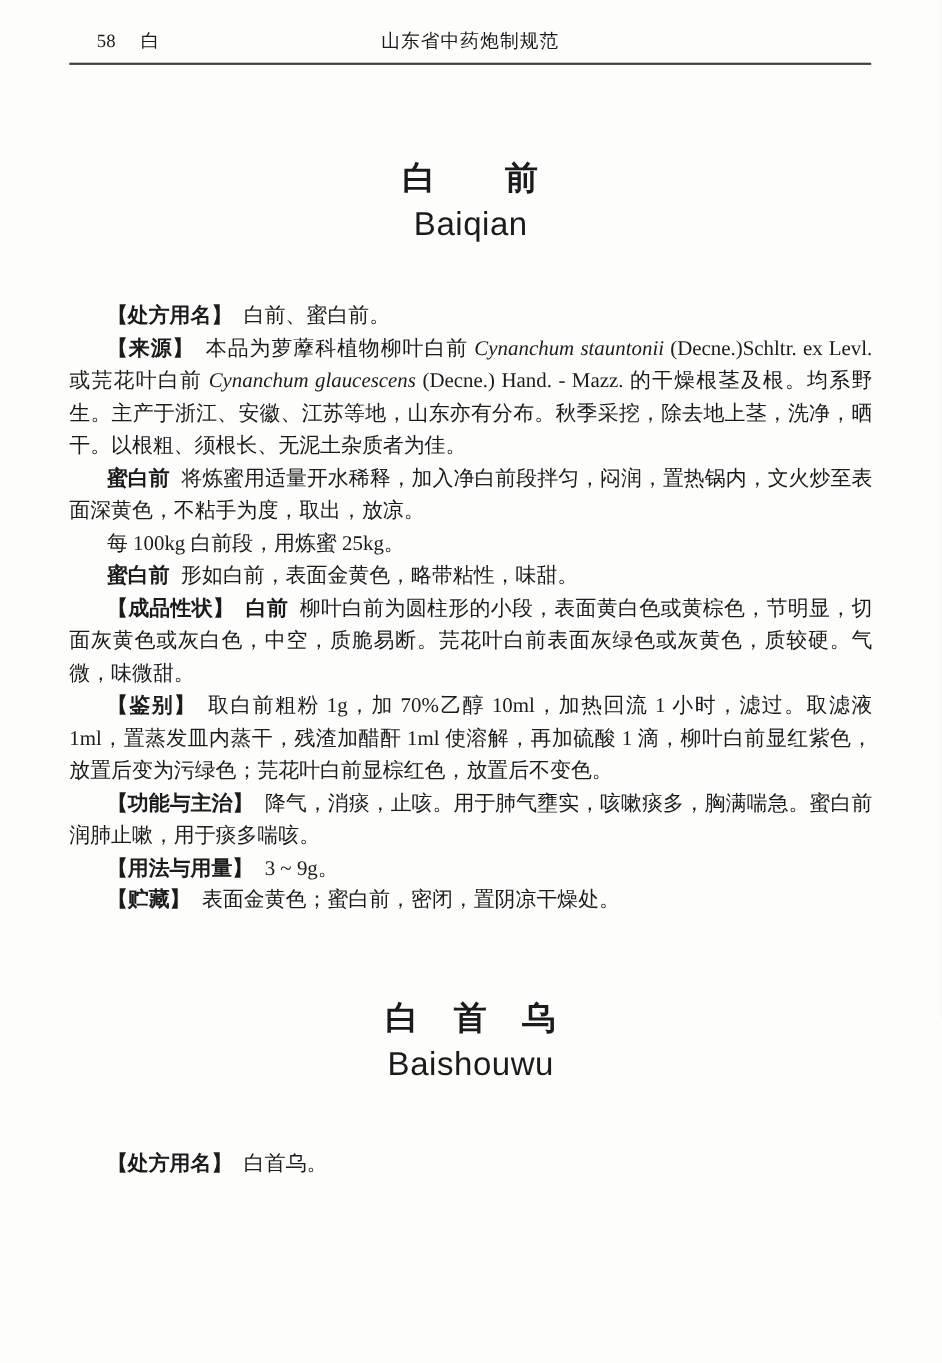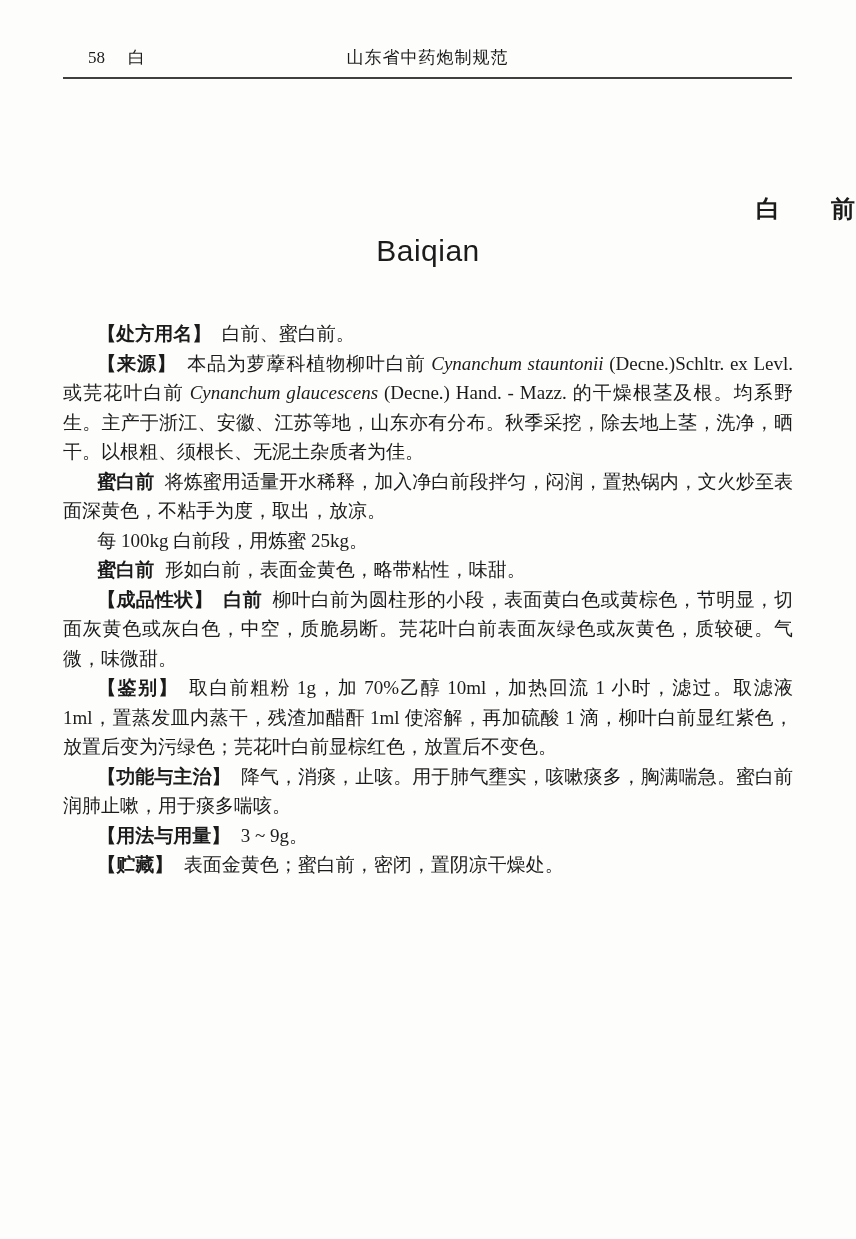--- a/index.html
+++ b/index.html
@@ -18,21 +18,21 @@
     height: 1239px;
     background: var(--paper);
     color: var(--ink);
     position: relative;
     overflow: hidden;
     font-family: "Liberation Serif", "DejaVu Serif", serif;
   }
   
   .header {
     margin: 0 64px 0 63px;
-    padding-top: 48px;
+    padding-top: 28px;
     padding-bottom: 9px;
     border-bottom: 2px solid var(--rule);
     position: relative;
     font-size: 17px;
     line-height: 20px;
   }
   .header-left {
     display: inline-flex;
     gap: 23px;
     padding-left: 25px;
@@ -41,23 +41,23 @@
     position: absolute;
     left: 0;
     right: 0;
     bottom: 9px;
     text-align: center;
     letter-spacing: 1px;
     margin-top: 32px;
   }
   
   .entry-title {
-    margin: 112px 0 0;
-    text-align: right;
-    font-size: 24px;
+    margin: 86px 0 0;
+    text-align: center;
+    font-size: 30px;
     line-height: 36px;
     font-weight: 700;
     font-family: "Liberation Sans", "DejaVu Sans", sans-serif;
     letter-spacing: 1px;
   }
   .entry + .entry .entry-title {
     margin-top: 74px;
   }
   .entry-pinyin {
     margin-top: 10px;
@@ -113,14 +113,21 @@
         <p class="para"><span class="seg">每 100kg 白前段，用炼蜜 25kg。</span></p>
         <p class="para"><span class="seg seg-label">蜜白前</span><span class="seg">形如白前，表面金黄色，略带粘性，味甜。</span></p>
         <p class="para"><span class="seg seg-label">【成品性状】</span><span class="seg seg-label">白前</span><span class="seg">柳叶白前为圆柱形的小段，表面黄白色或黄棕色，节明显，切面灰黄色或灰白色，中空，质脆易断。芫花叶白前表面灰绿色或灰黄色，质较硬。气微，味微甜。</span></p>
         <p class="para"><span class="seg seg-label">【鉴别】</span><span class="seg">取白前粗粉 1g，加 70%乙醇 10ml，加热回流 1 小时，滤过。取滤液 1ml，置蒸发皿内蒸干，残渣加醋酐 1ml 使溶解，再加硫酸 1 滴，柳叶白前显红紫色，放置后变为污绿色；芫花叶白前显棕红色，放置后不变色。</span></p>
         <p class="para"><span class="seg seg-label">【功能与主治】</span><span class="seg">降气，消痰，止咳。用于肺气壅实，咳嗽痰多，胸满喘急。蜜白前润肺止嗽，用于痰多喘咳。</span></p>
         <p class="para"><span class="seg seg-label">【用法与用量】</span><span class="seg">3 ~ 9g。</span></p>
         <p class="para"><span class="seg seg-label">【贮藏】</span><span class="seg">表面金黄色；蜜白前，密闭，置阴凉干燥处。</span></p>
       </div>
   </section>
 
+  <section class="entry">
+    <h1 class="entry-title">白　首　乌</h1>
+    <div class="entry-pinyin">Baishouwu</div>
+    <div class="entry-body">
+        <p class="para"><span class="seg seg-label">【处方用名】</span><span class="seg">白首乌。</span></p>
+      </div>
+  </section>
 
 </div>
 
 </body></html>

